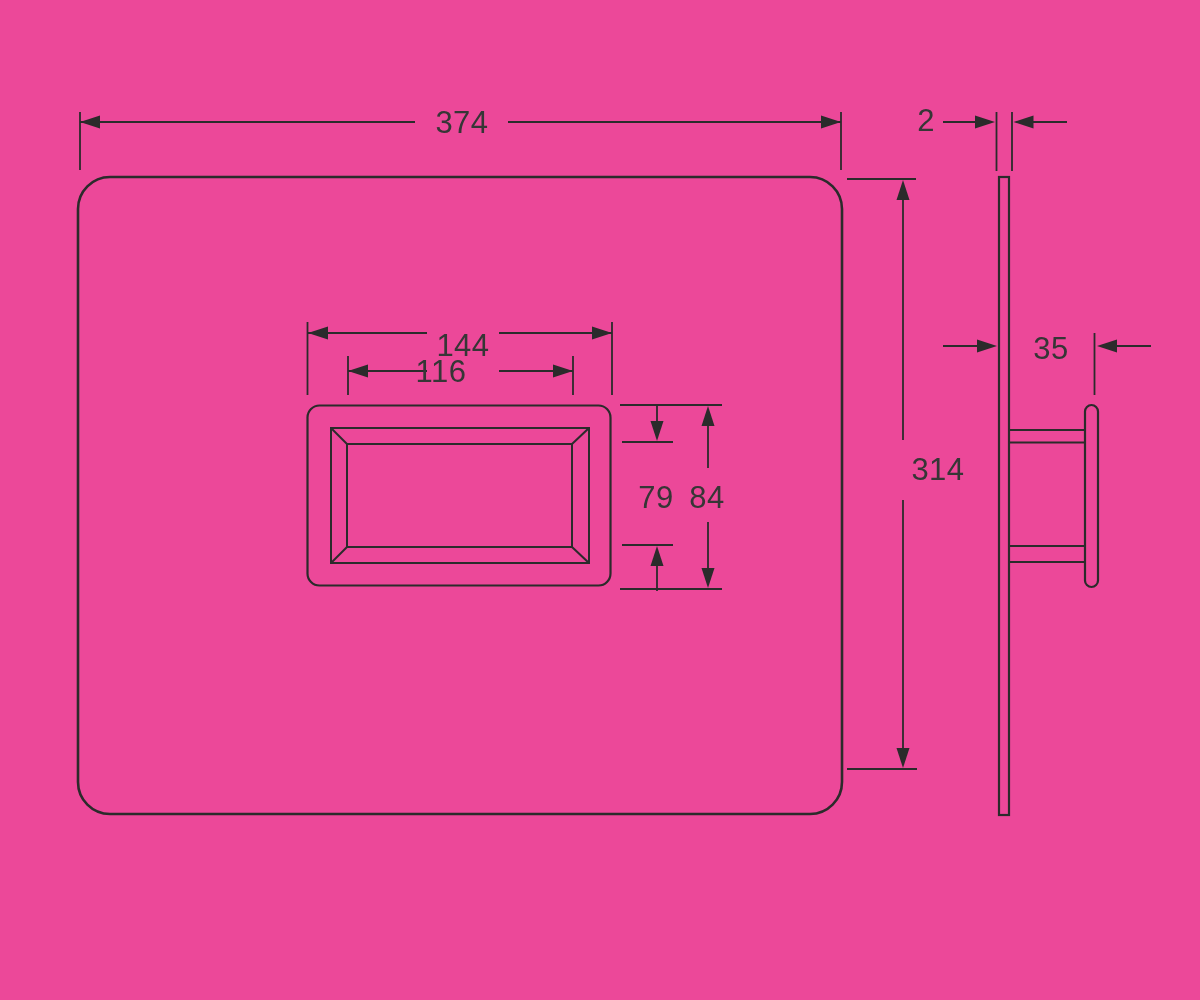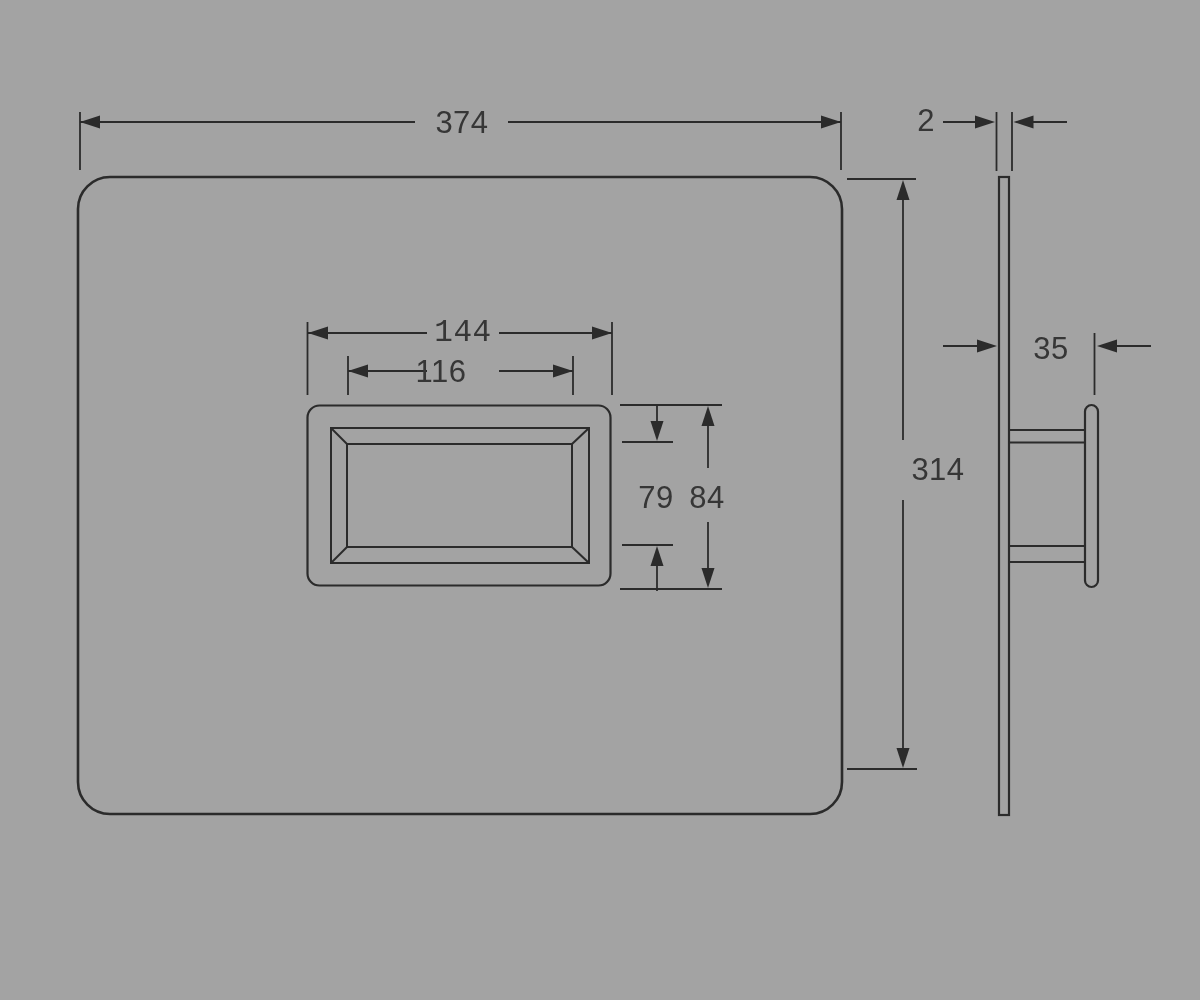--- a/index.html
+++ b/index.html
@@ -4,21 +4,21 @@
 <style>
   html, body {
     margin: 0;
     padding: 0;
     background: #ffffff;
   }
   .canvas {
     position: relative;
     width: 1200px;
     height: 1000px;
-    background: #a3a3a3;
+    background: #ec4899;
     font-family: "Liberation Sans", "DejaVu Sans", sans-serif;
     overflow: hidden;
   }
   .canvas svg {
     position: absolute;
     left: 0;
     top: 0;
   }
   
   .outline      { stroke: #2b2b2b; stroke-width: 2.6; fill: none; }
@@ -145,21 +145,21 @@
     </g>
 
   </svg>
 
   <div class="dim-label" style="left:462px; top:122px;">374</div>
 
   <div class="dim-label" style="left:926px; top:120px;">2</div>
 
   <div class="dim-label" style="left:898px; top:469px;margin-left:40px;">314</div>
 
-  <div class="dim-label" style="left:463px; top:332px;font-family:Liberation Mono, monospace;">144</div>
+  <div class="dim-label" style="left:463px; top:345px;">144</div>
 
   <div class="dim-label" style="left:441px; top:371px;">116</div>
 
   <div class="dim-label" style="left:656px; top:497px;">79</div>
 
   <div class="dim-label" style="left:707px; top:497px;">84</div>
 
   <div class="dim-label" style="left:1051px; top:348px;text-align:center;">35</div>
 
 </div>

